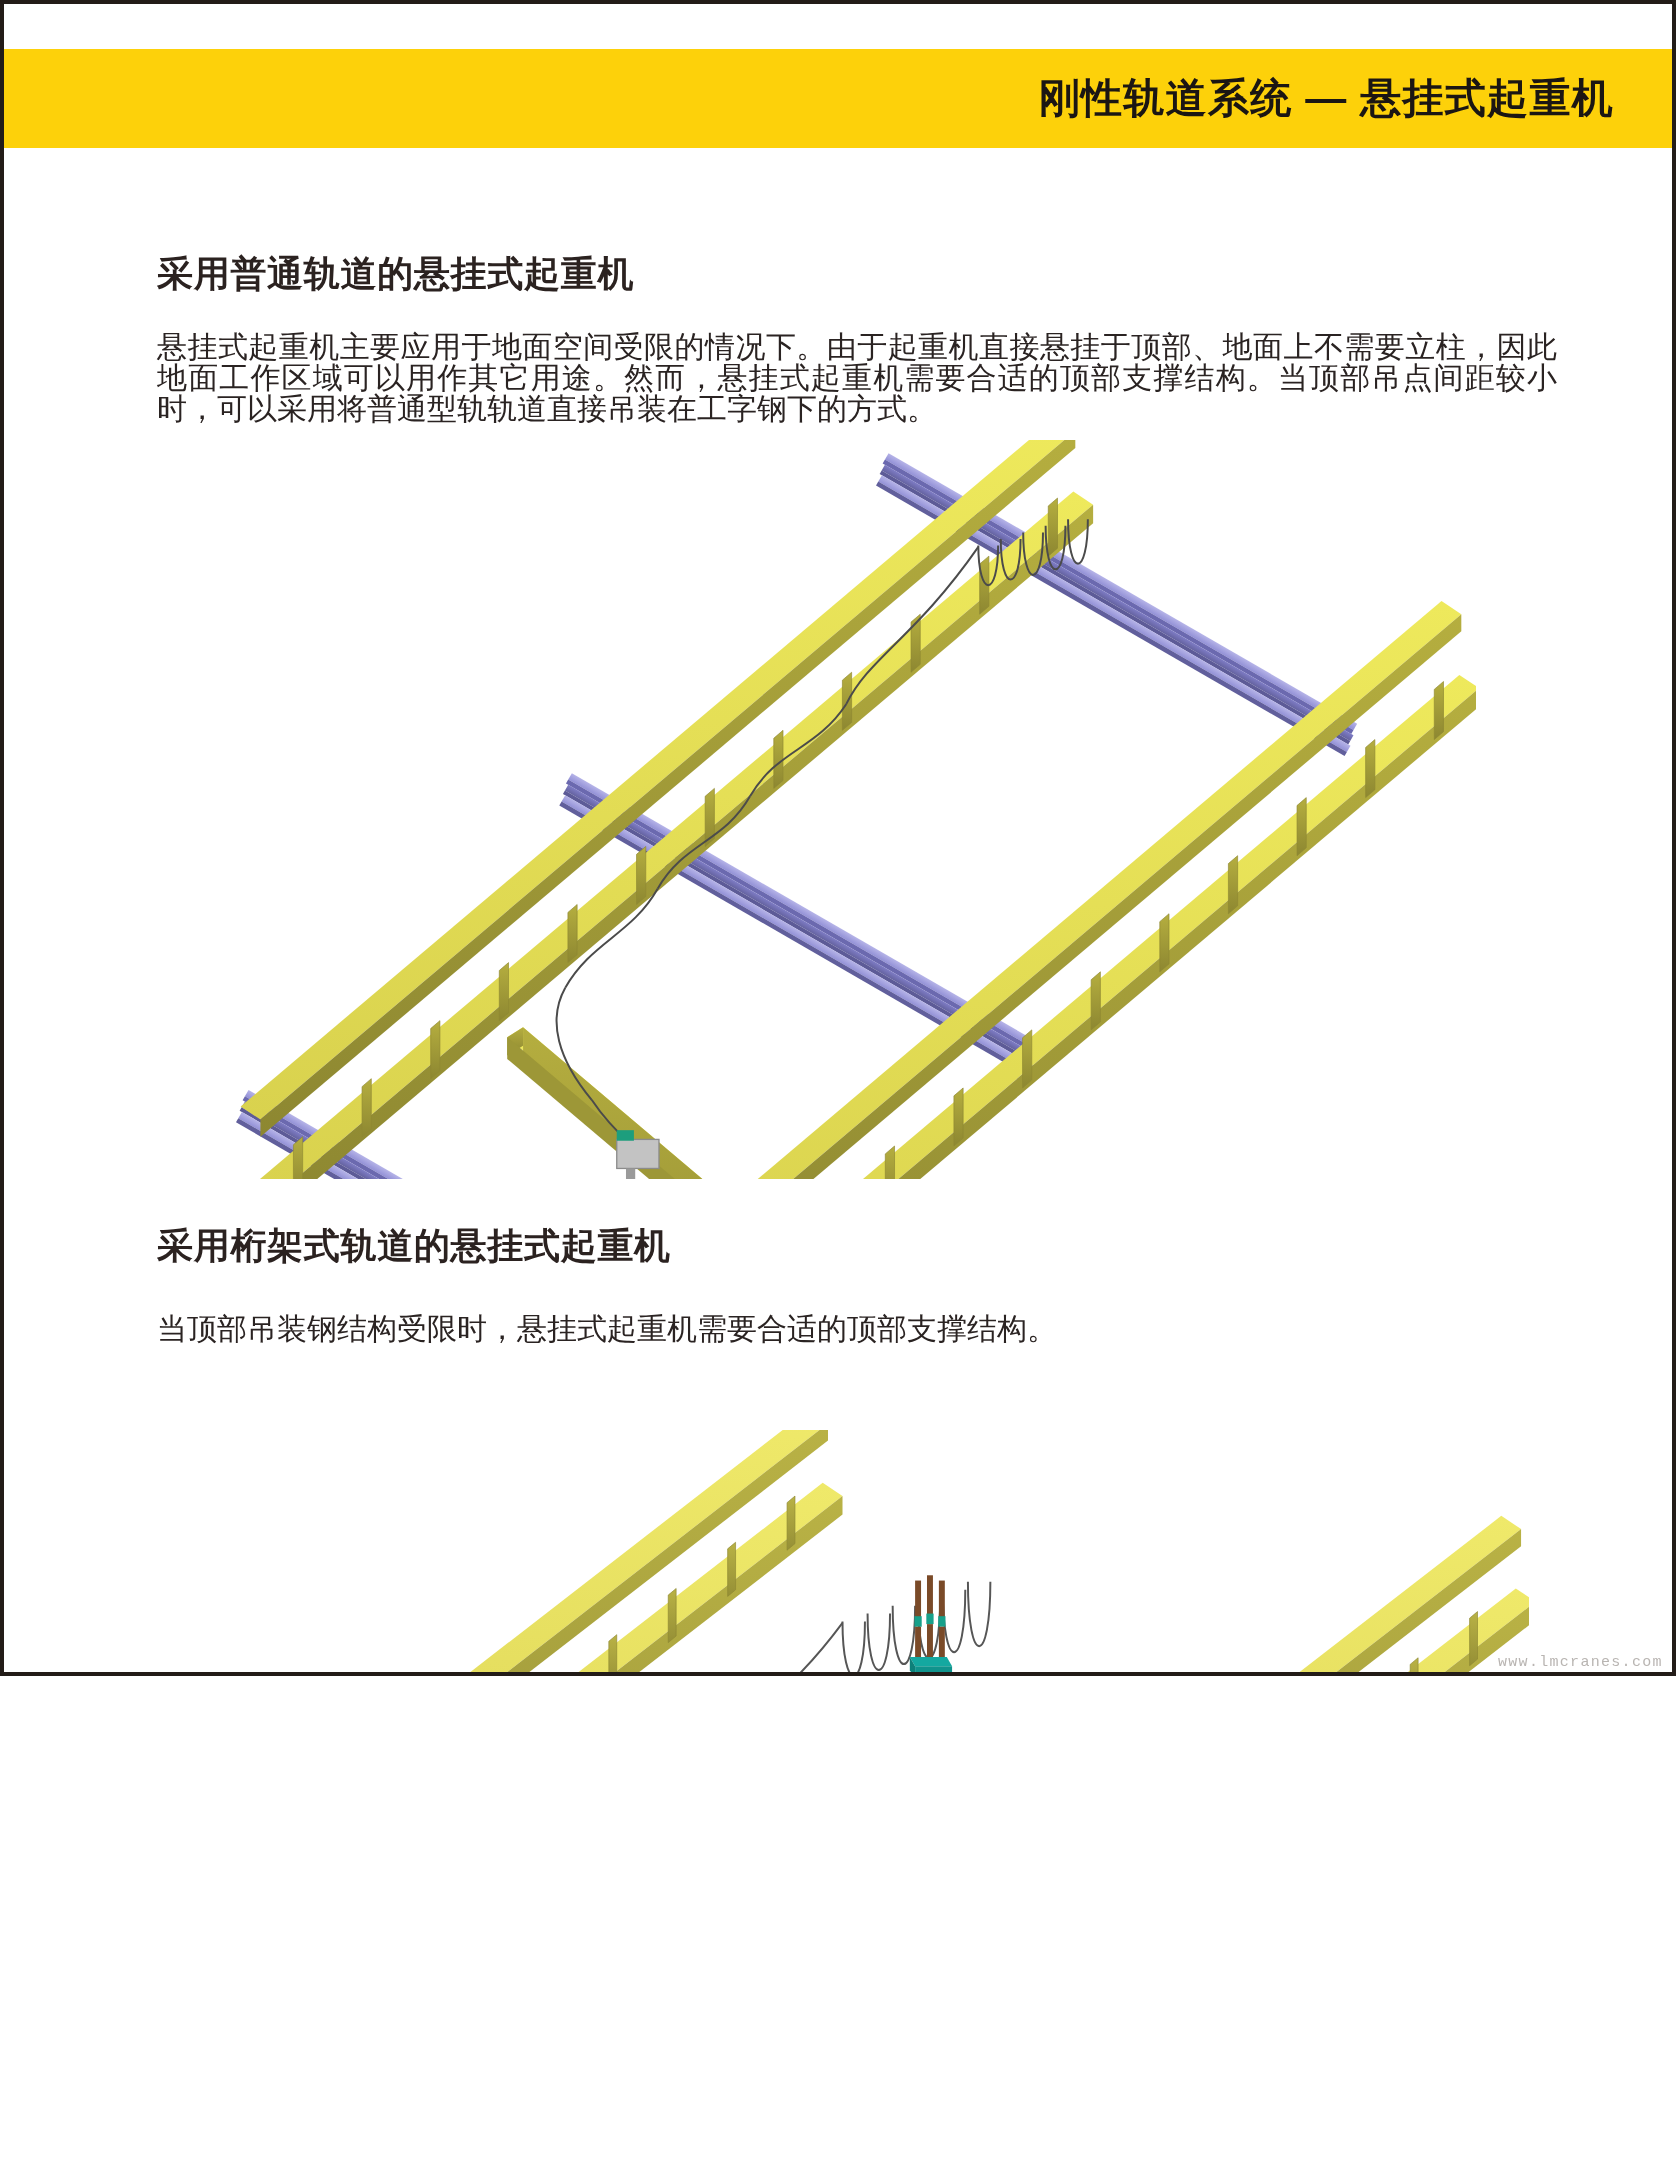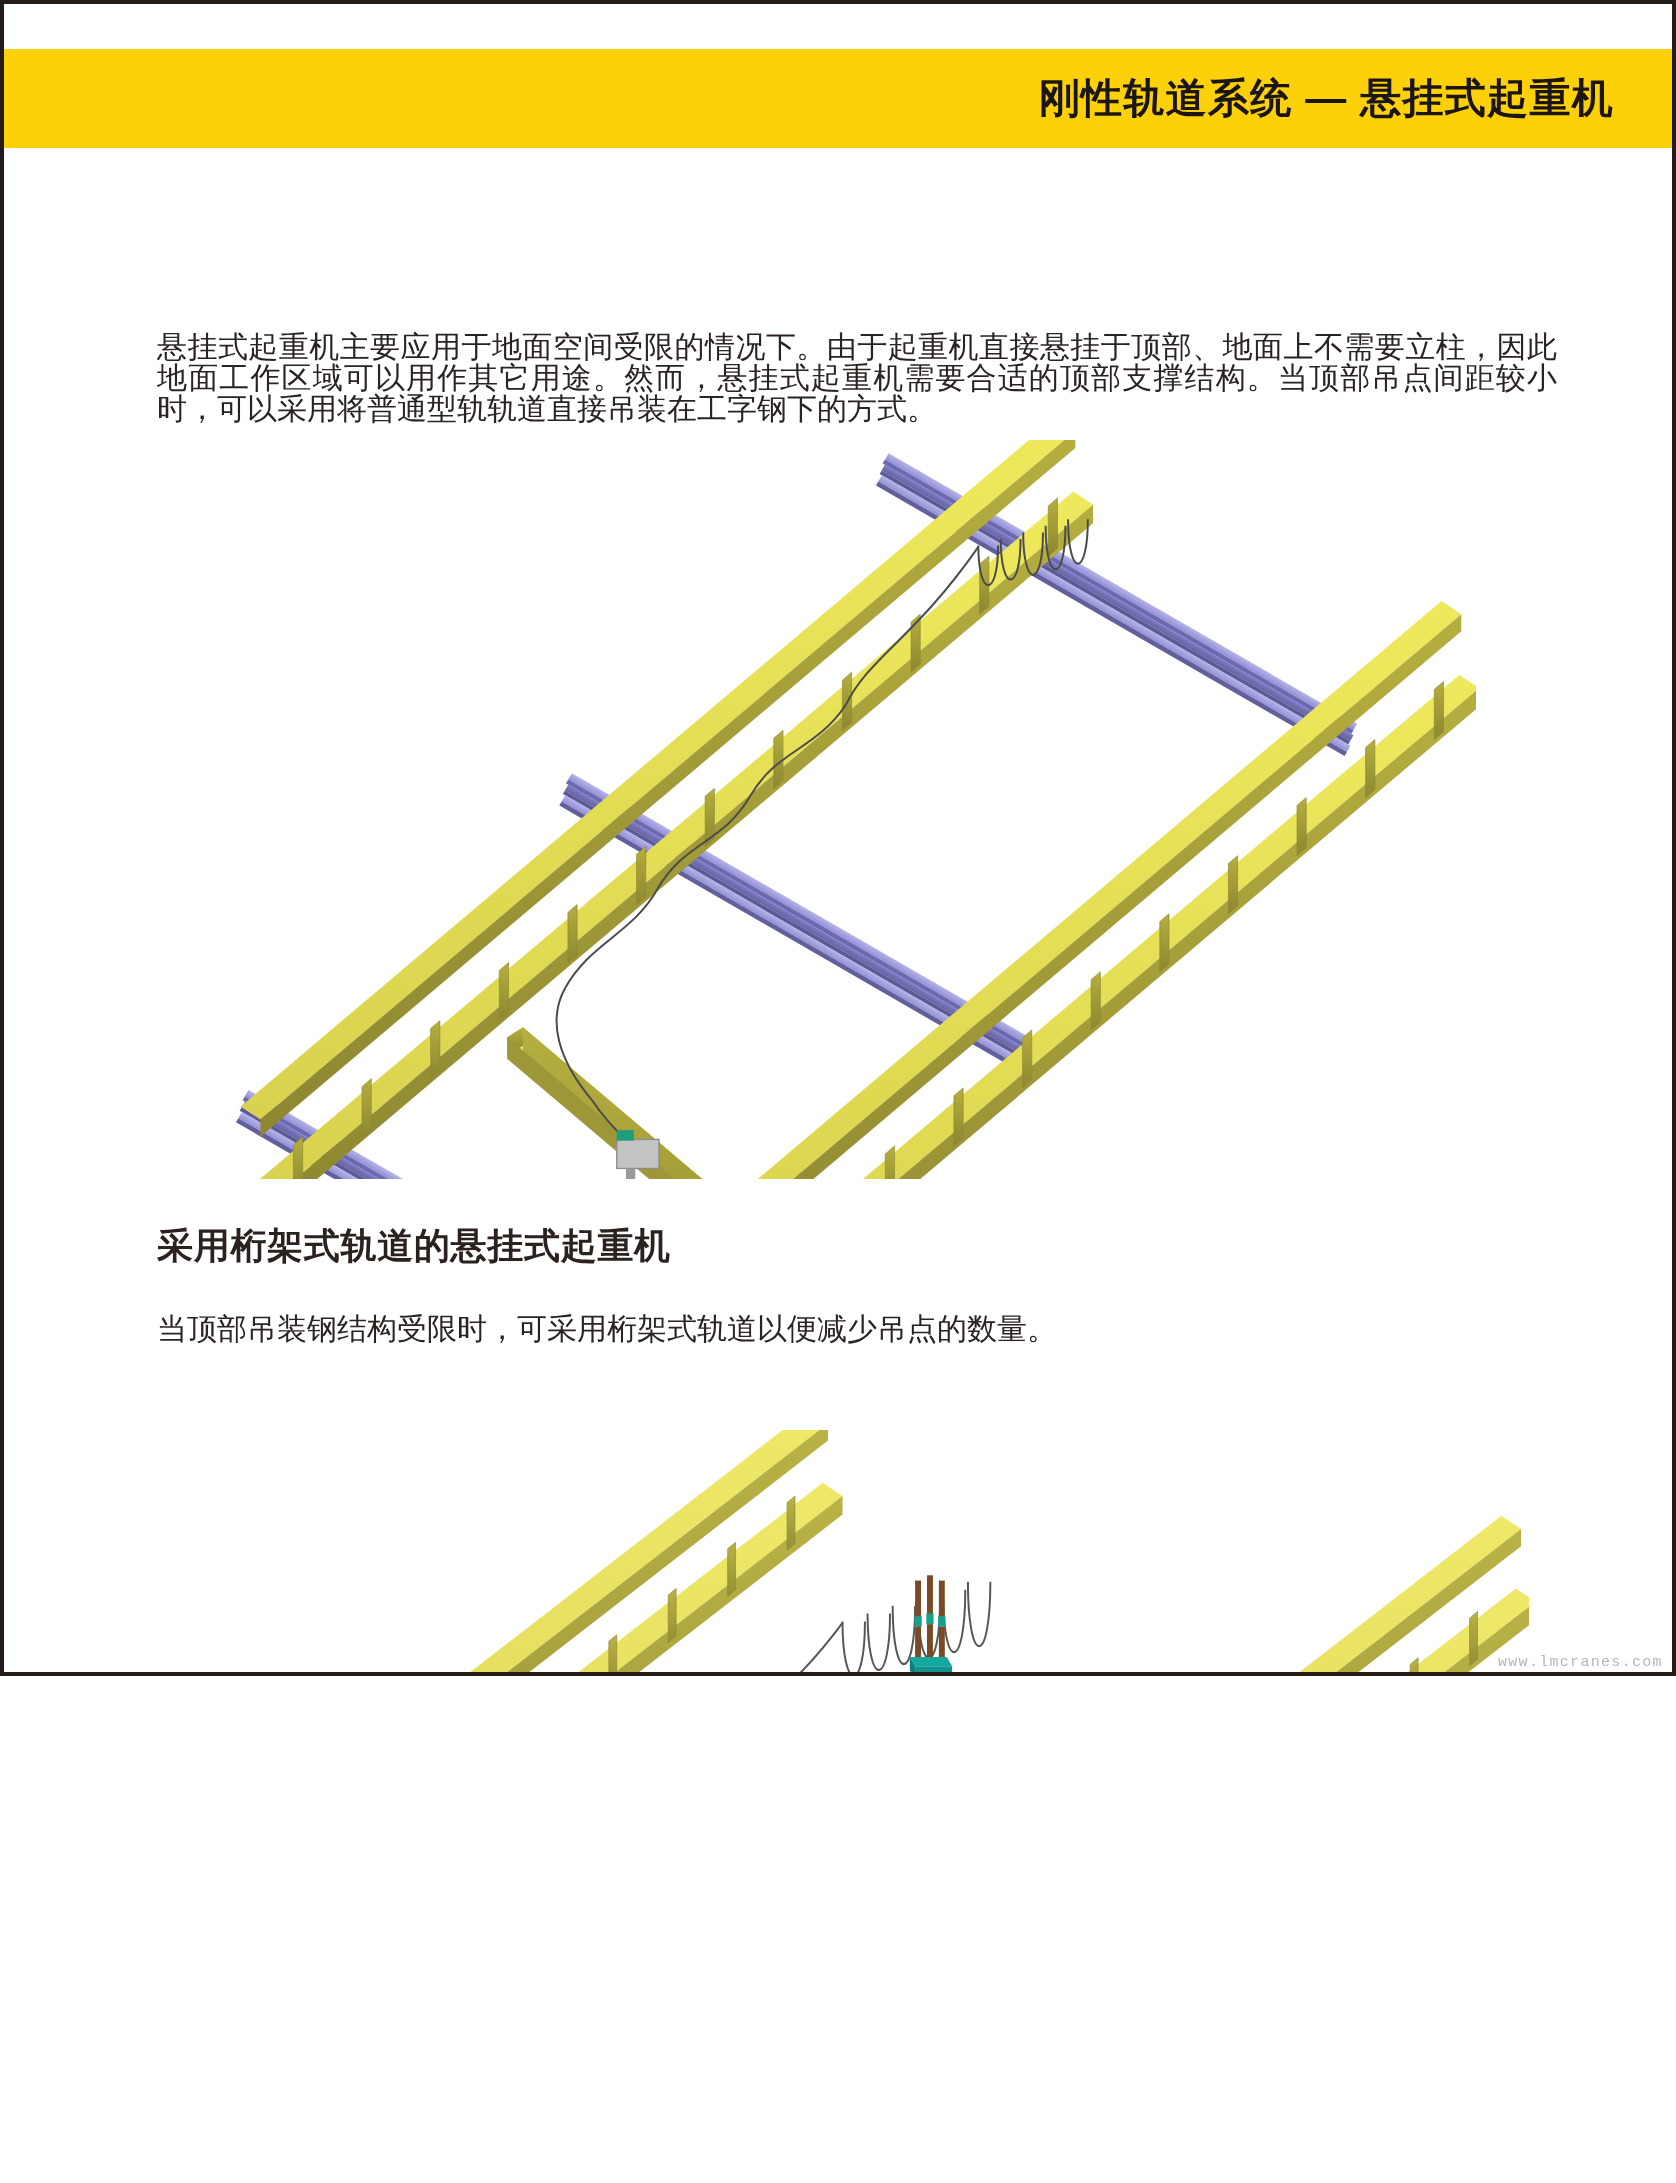--- a/index.html
+++ b/index.html
@@ -108,20 +108,21 @@
 </style>
 </head>
 <body>
 
 <div class="page">
 
   <div class="banner">
     <div class="banner-title">刚性轨道系统 — 悬挂式起重机</div>
   </div>
 
+  <div class="section-heading" id="heading-1">采用普通轨道的悬挂式起重机</div>
 
   <div class="body-text" id="para-1">悬挂式起重机主要应用于地面空间受限的情况下。由于起重机直接悬挂于顶部、地面上不需要立柱，因此地面工作区域可以用作其它用途。然而，悬挂式起重机需要合适的顶部支撑结构。当顶部吊点间距较小时，可以采用将普通型轨轨道直接吊装在工字钢下的方式。</div>
 
   <div class="figure" id="figure-1">
     <svg viewBox="0 0 1900 1120" xmlns="http://www.w3.org/2000/svg">
       <defs>
         <linearGradient id="ylTop" x1="0" y1="0" x2="0" y2="1">
           <stop offset="0%" stop-color="#eee95c"></stop>
           <stop offset="100%" stop-color="#d9d24e"></stop>
         </linearGradient>
@@ -236,21 +237,21 @@
         <rect x="598" y="1046" width="26" height="16" fill="#1d9e7d"></rect>
         <rect x="612" y="1104" width="14" height="20" fill="#9a9a9a"></rect>
         <line x1="619" y1="1124" x2="619" y2="1170" stroke="#5a5a5a" stroke-width="3"></line>
         <path d="M612,1170 q8,22 16,0" fill="none" stroke="#5a5a5a" stroke-width="4"></path>
       </g>
     </svg>
   </div>
 
   <div class="section-heading" id="heading-2">采用桁架式轨道的悬挂式起重机</div>
 
-  <div class="body-text" id="para-2">当顶部吊装钢结构受限时，可采用桁架式轨道以便减少吊点的数量。</div>
+  <div class="body-text" id="para-2">当顶部吊装钢结构受限时，悬挂式起重机需要合适的顶部支撑结构。</div>
 
   <div class="figure" id="figure-2">
     <svg viewBox="0 0 2080 1030" xmlns="http://www.w3.org/2000/svg">
       <defs>
         <linearGradient id="y2Top" x1="0" y1="0" x2="0" y2="1">
           <stop offset="0%" stop-color="#efe96a"></stop>
           <stop offset="100%" stop-color="#dcd455"></stop>
         </linearGradient>
         <linearGradient id="y2Side" x1="0" y1="0" x2="0" y2="1">
           <stop offset="0%" stop-color="#b9b245"></stop>

